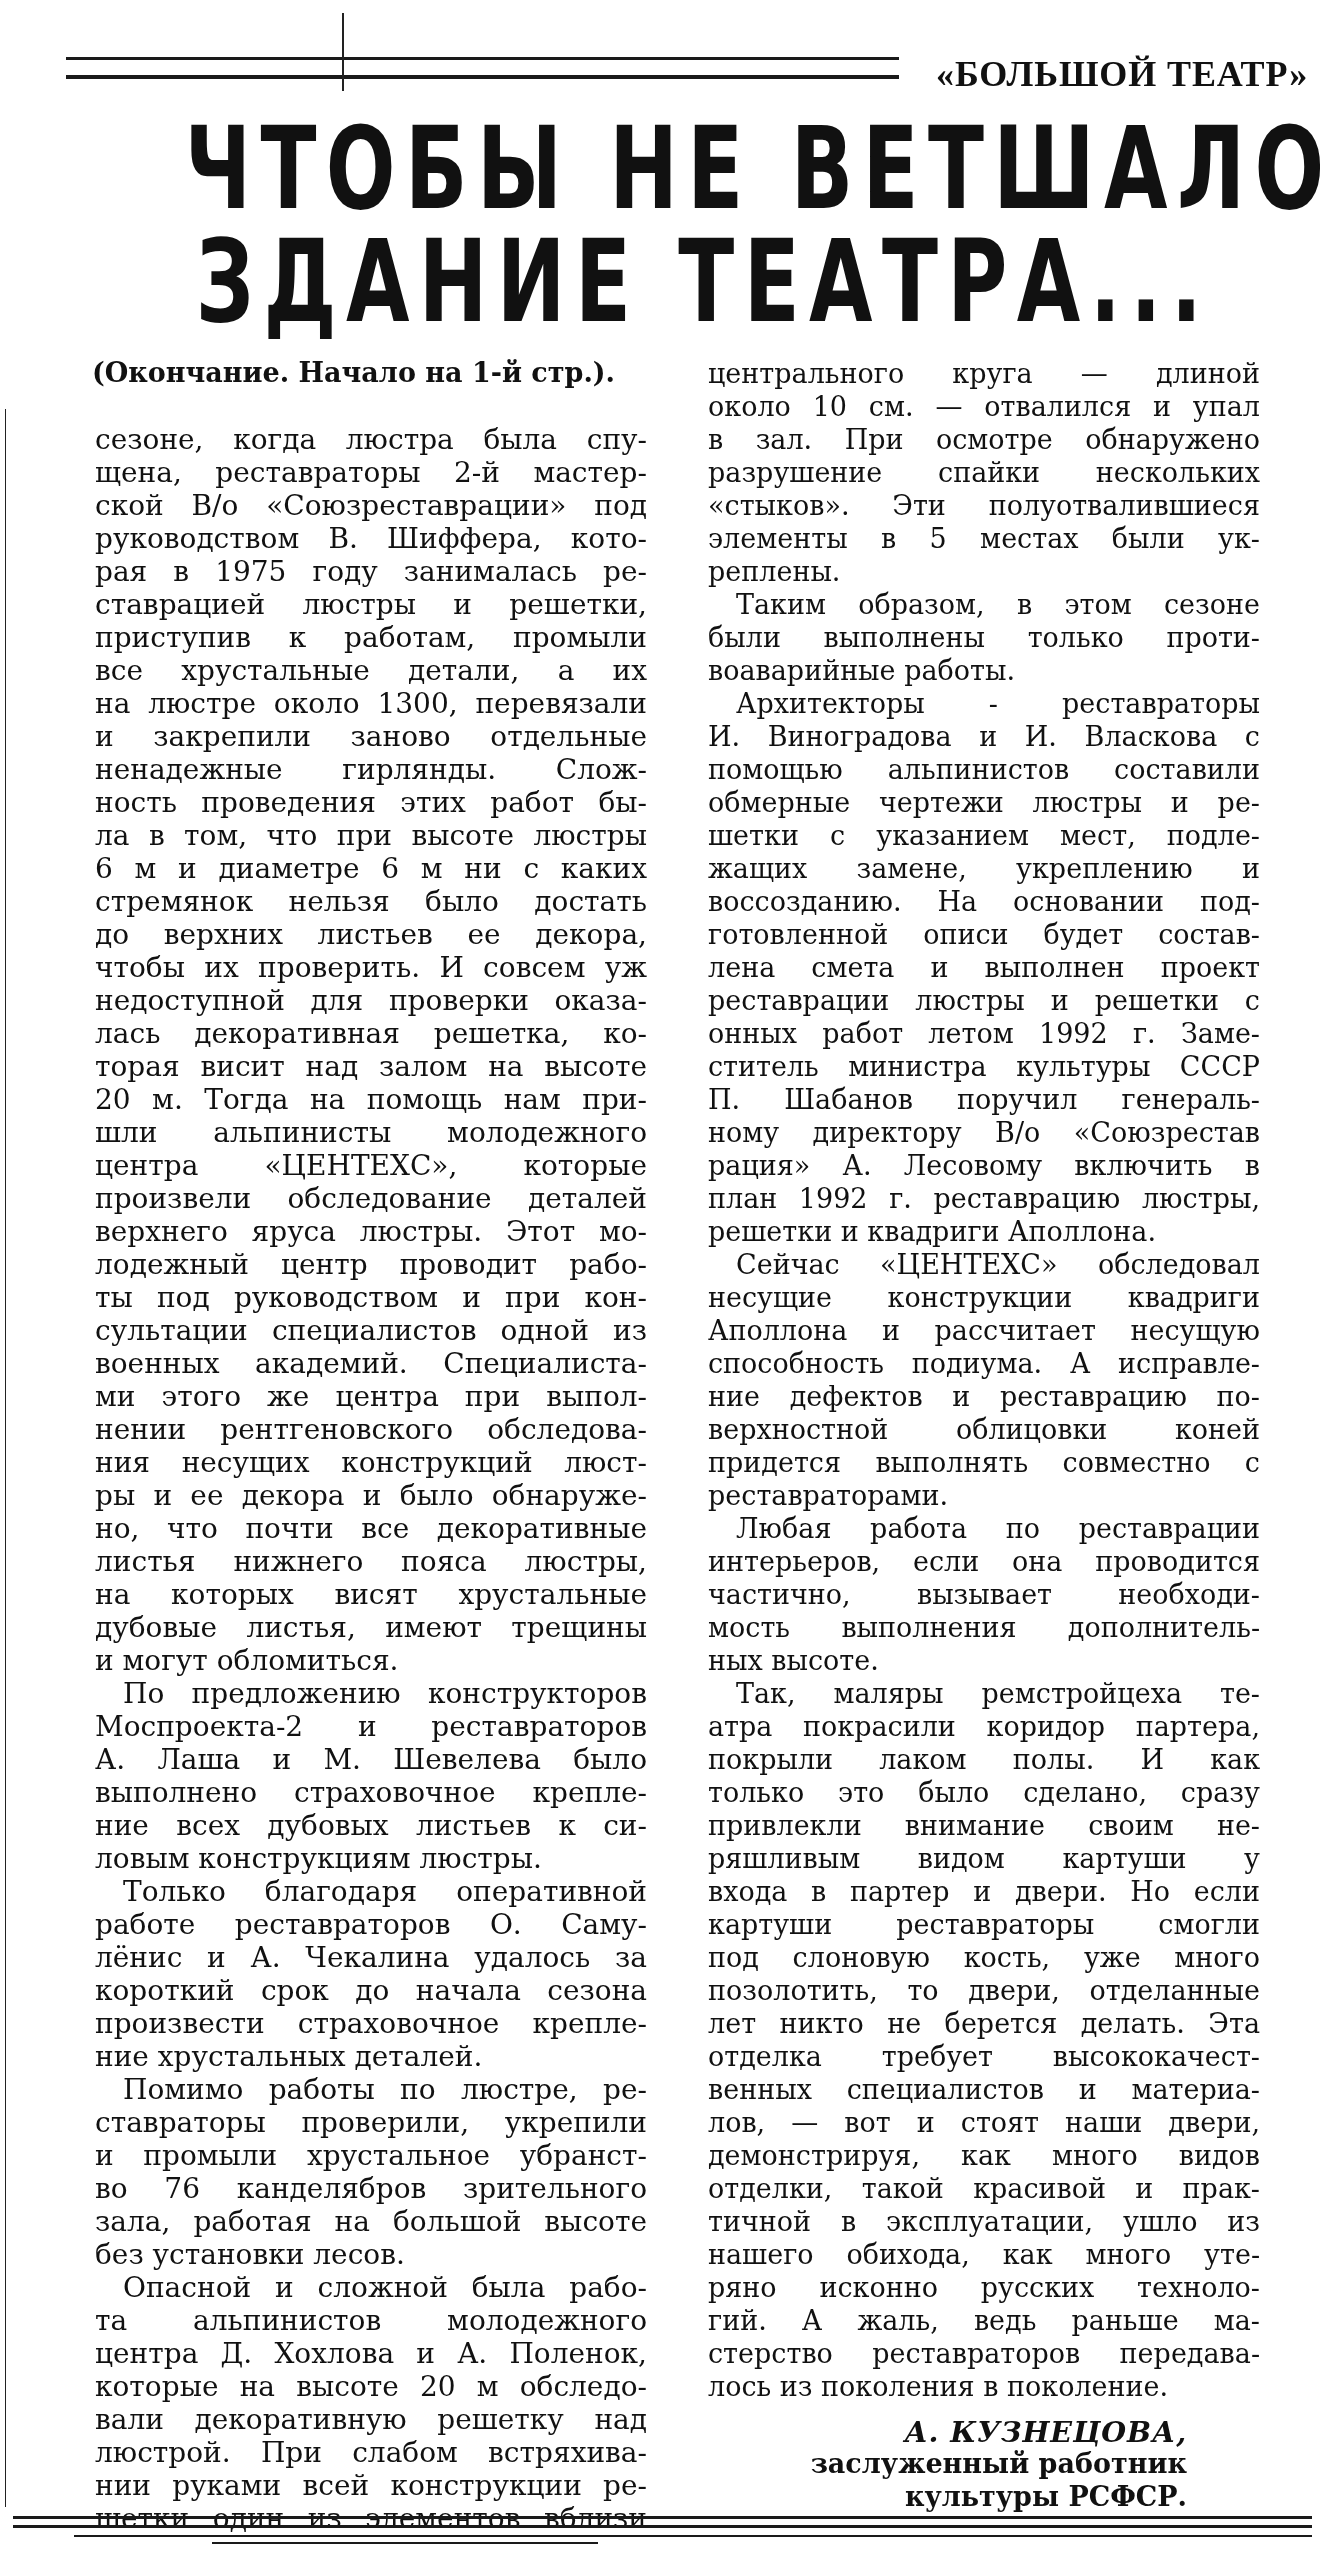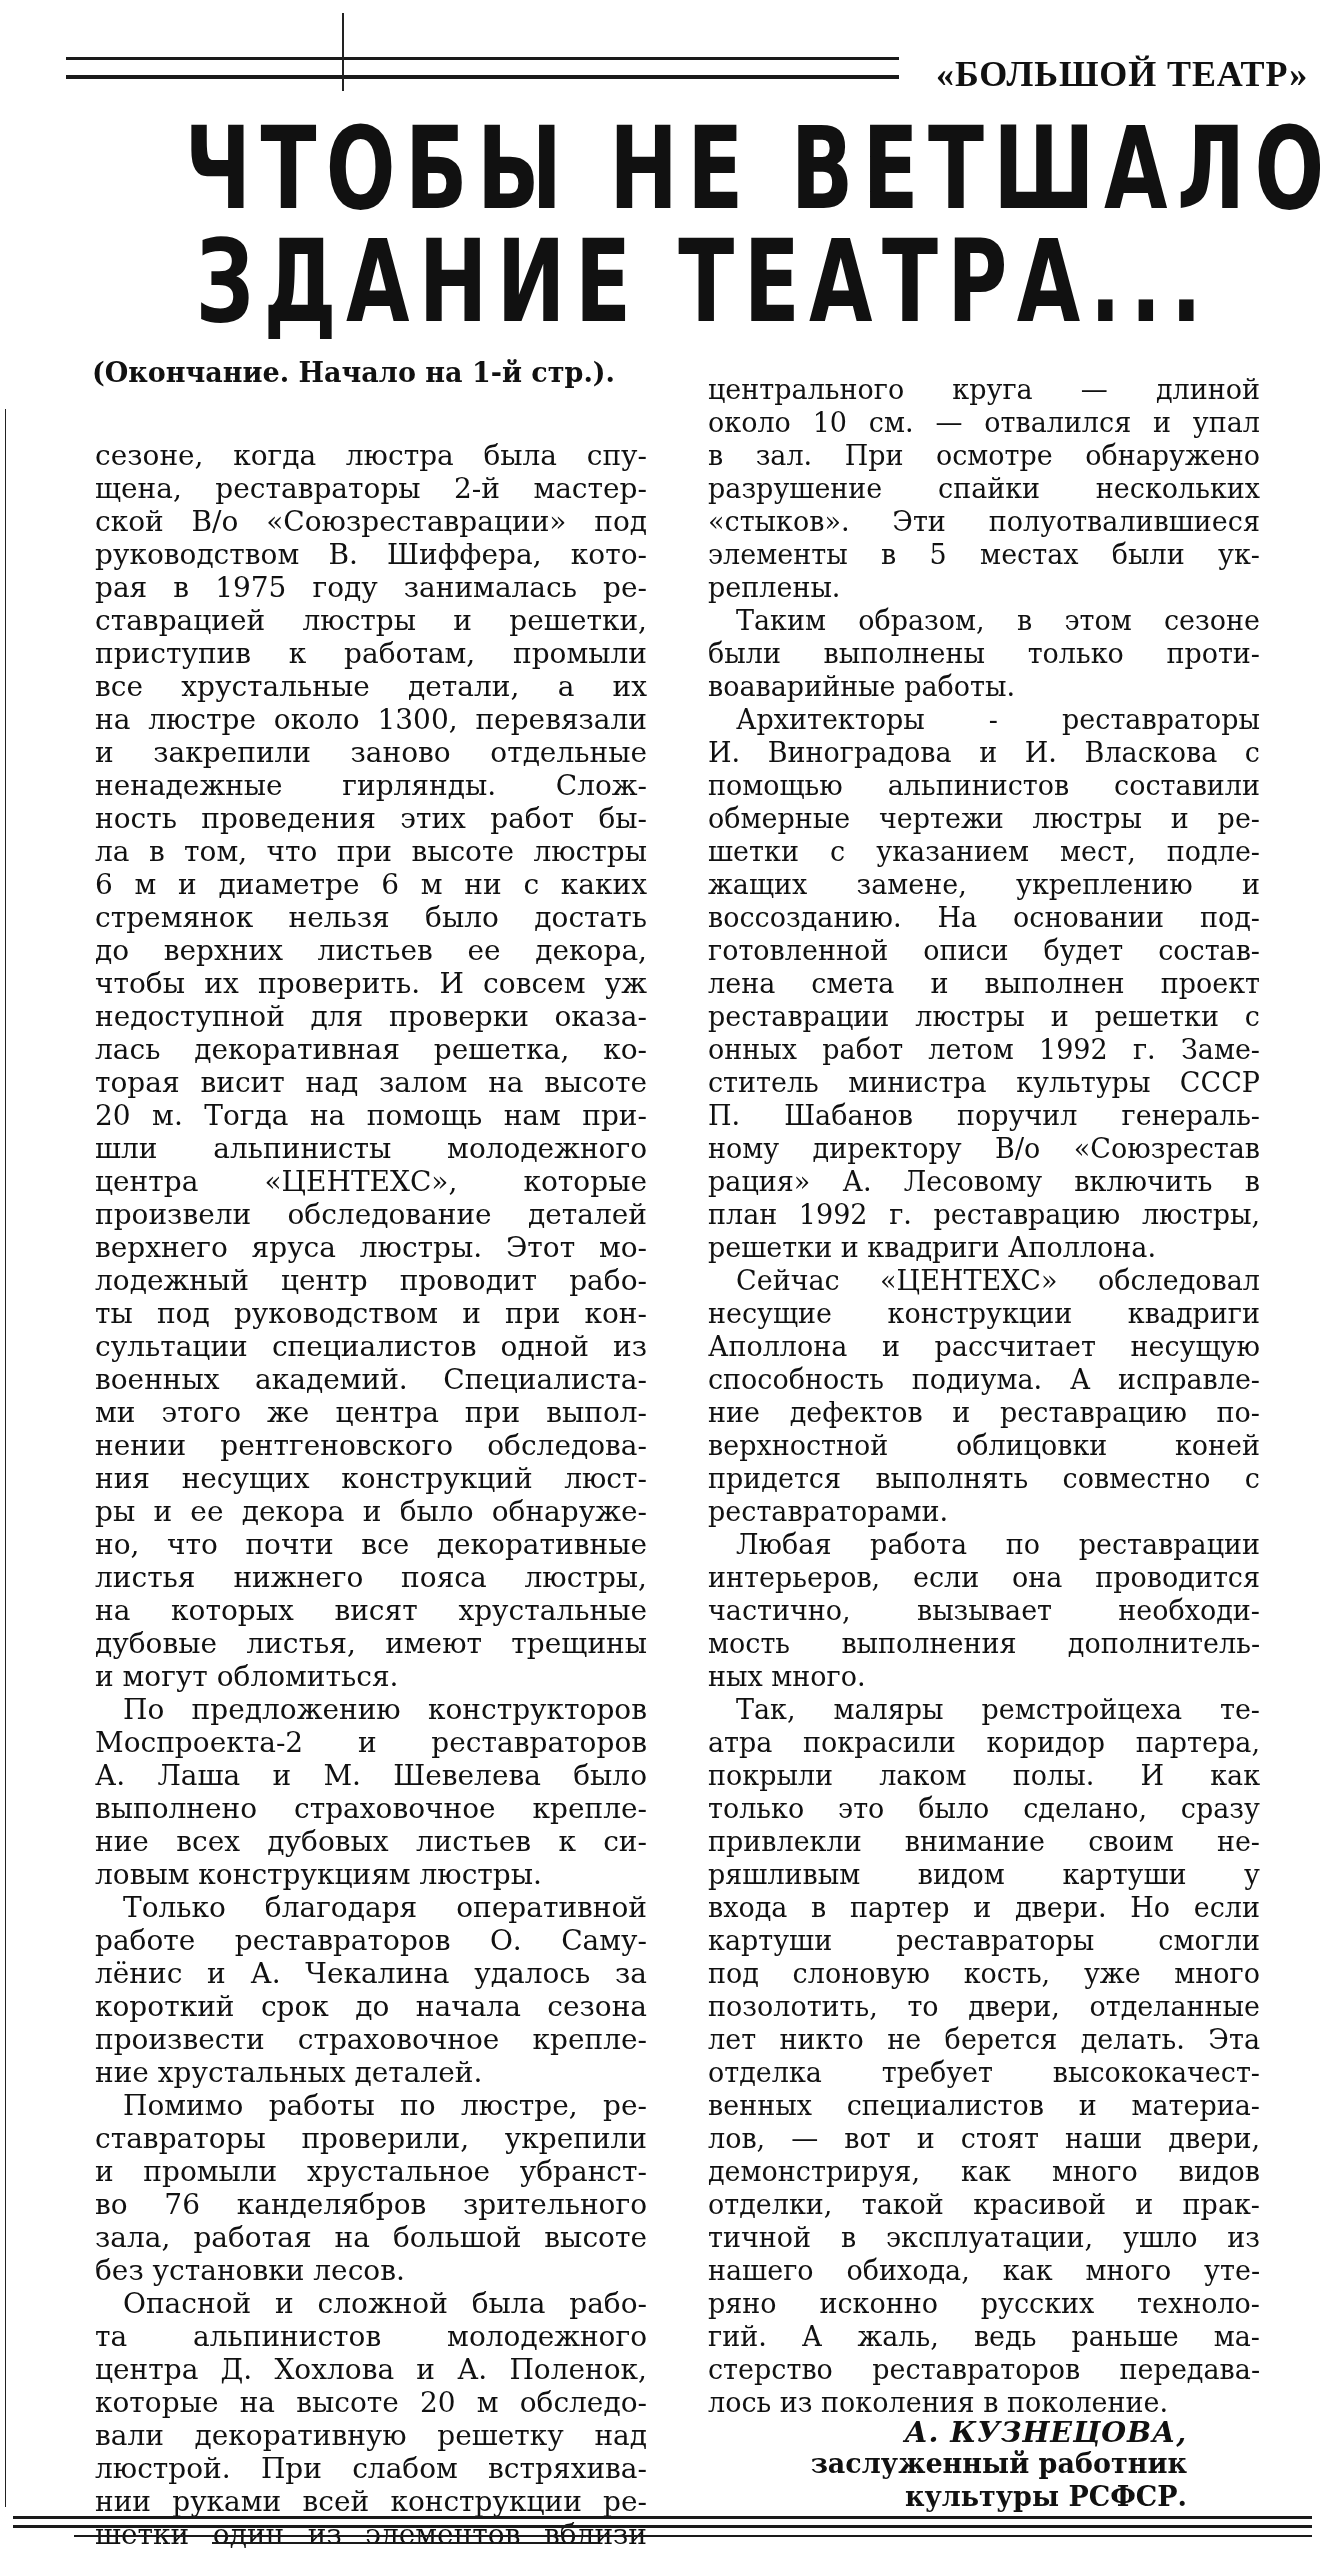--- a/index.html
+++ b/index.html
@@ -22,21 +22,21 @@
       transform: scaleX(0.72); transform-origin: center;
       white-space: nowrap;
     }
     .hl1 { top: 112px; }
     .hl2 { top: 225px; left: 11px; }
     .subtitle {
       position: absolute; left: 92px; top: 357px;
       font-family: "DejaVu Serif", serif; font-weight: bold;
       font-size: 27px; white-space: nowrap;
     }
-    .col { position: absolute; margin-top: 16px; }
+    .col { position: absolute; }
     .col-left { left: 95px; top: 423px; width: 552px; }
     .col-right { left: 708px; top: 357px; width: 552px; }
     .line {
       display: block; height: 33px; line-height: 33px;
       font-size: 28px; white-space: nowrap;
       text-align: justify; text-align-last: justify;
       font-family: "DejaVu Serif", serif;
     }
     .col-right .line { font-size: 27px; }
     .line.last { text-align-last: left; }
@@ -164,21 +164,21 @@
     <span class="line">Аполлона и рассчитает несущую</span>
     <span class="line">способность подиума. А исправле-</span>
     <span class="line">ние дефектов и реставрацию по-</span>
     <span class="line">верхностной  облицовки коней</span>
     <span class="line">придется выполнять совместно с</span>
     <span class="line last">реставраторами.</span>
     <span class="line indent">Любая работа  по реставрации</span>
     <span class="line">интерьеров, если она проводится</span>
     <span class="line">частично,  вызывает  необходи-</span>
     <span class="line">мость выполнения дополнитель-</span>
-    <span class="line last">ных много.</span>
+    <span class="line last">ных высоте.</span>
     <span class="line indent">Так, маляры ремстройцеха те-</span>
     <span class="line">атра покрасили коридор партера,</span>
     <span class="line">покрыли лаком  полы. И как</span>
     <span class="line">только это было сделано, сразу</span>
     <span class="line">привлекли внимание своим не-</span>
     <span class="line">ряшливым видом  картуши  у</span>
     <span class="line">входа в партер и двери. Но если</span>
     <span class="line">картуши  реставраторы смогли</span>
     <span class="line">под слоновую кость,  уже много</span>
     <span class="line">позолотить, то двери, отделанные</span>

